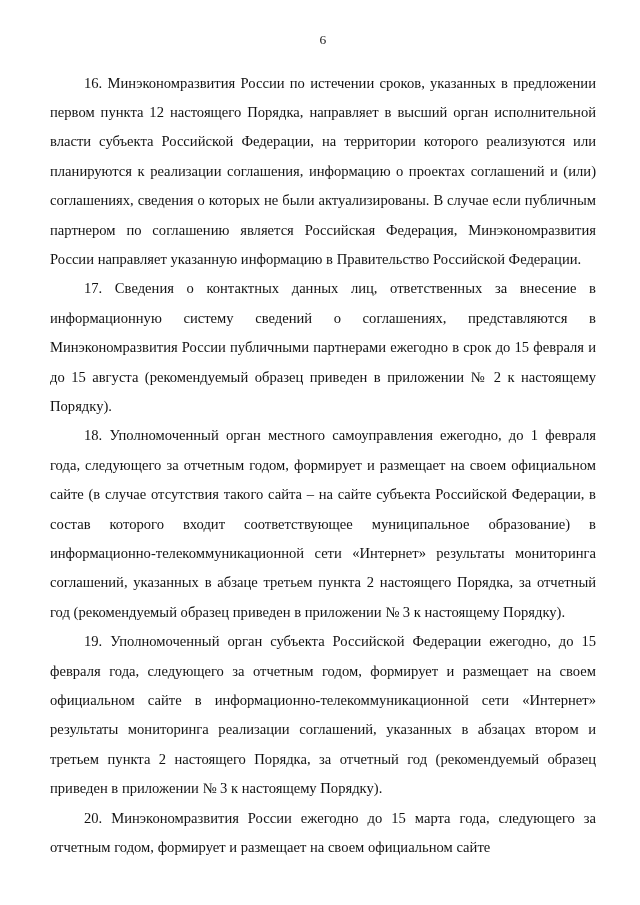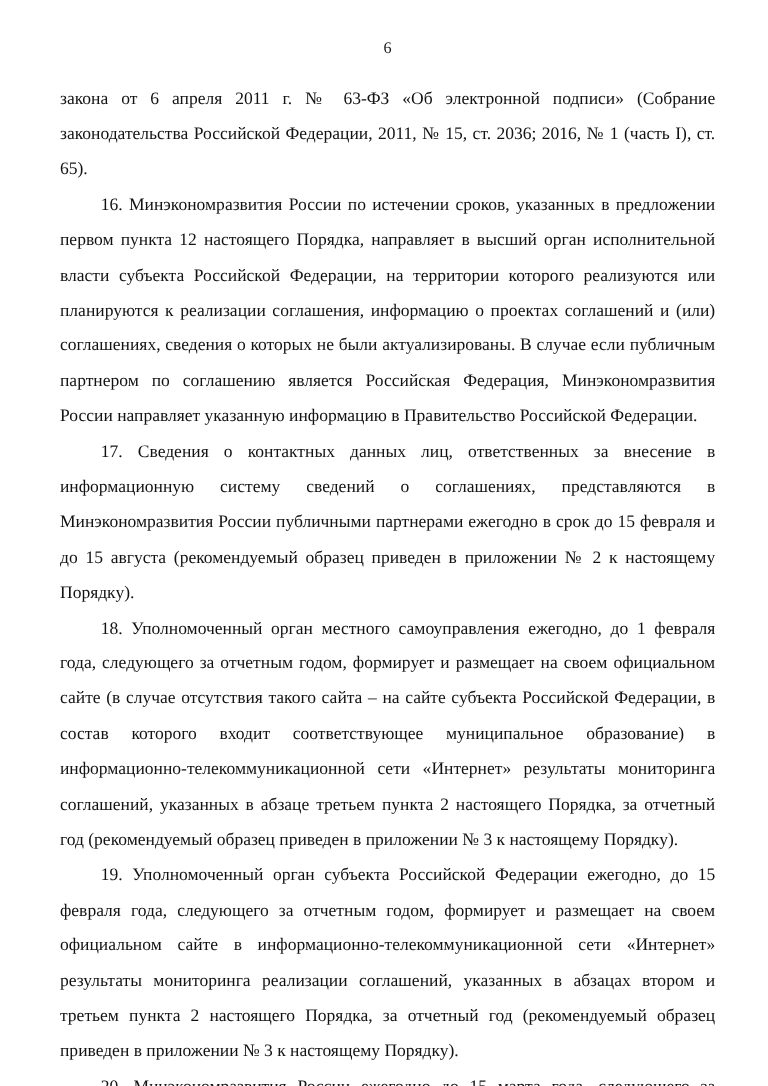--- a/index.html
+++ b/index.html
@@ -47,21 +47,20 @@
 </style>
 </head>
 <body>
 
 <div class="page">
 
   <div class="page-number">6</div>
 
   <div class="body-text">
 
-    <p class="noindent">закона от 6 апреля 2011 г. № 63-ФЗ «Об электронной подписи» (Собрание законодательства Российской Федерации, 2011, № 15, ст. 2036; 2016, № 1 (часть I), ст. 65).</p>
 
     <p>16. Минэкономразвития России по истечении сроков, указанных в предложении первом пункта 12 настоящего Порядка, направляет в высший орган исполнительной власти субъекта Российской Федерации, на территории которого реализуются или планируются к реализации соглашения, информацию о проектах соглашений и (или) соглашениях, сведения о которых не были актуализированы. В случае если публичным партнером по соглашению является Российская Федерация, Минэкономразвития России направляет указанную информацию в Правительство Российской Федерации.</p>
 
     <p>17. Сведения о контактных данных лиц, ответственных за внесение в информационную систему сведений о соглашениях, представляются в Минэкономразвития России публичными партнерами ежегодно в срок до 15 февраля и до 15 августа (рекомендуемый образец приведен в приложении № 2 к настоящему Порядку).</p>
 
     <p>18. Уполномоченный орган местного самоуправления ежегодно, до 1 февраля года, следующего за отчетным годом, формирует и размещает на своем официальном сайте (в случае отсутствия такого сайта – на сайте субъекта Российской Федерации, в состав которого входит соответствующее муниципальное образование) в информационно-телекоммуникационной сети «Интернет» результаты мониторинга соглашений, указанных в абзаце третьем пункта 2 настоящего Порядка, за отчетный год (рекомендуемый образец приведен в приложении № 3 к настоящему Порядку).</p>
 
     <p>19. Уполномоченный орган субъекта Российской Федерации ежегодно, до 15 февраля года, следующего за отчетным годом, формирует и размещает на своем официальном сайте в информационно-телекоммуникационной сети «Интернет» результаты мониторинга реализации соглашений, указанных в абзацах втором и третьем пункта 2 настоящего Порядка, за отчетный год (рекомендуемый образец приведен в приложении № 3 к настоящему Порядку).</p>
 
     <p>20. Минэкономразвития России ежегодно до 15 марта года, следующего за отчетным годом, формирует и размещает на своем официальном сайте</p>

